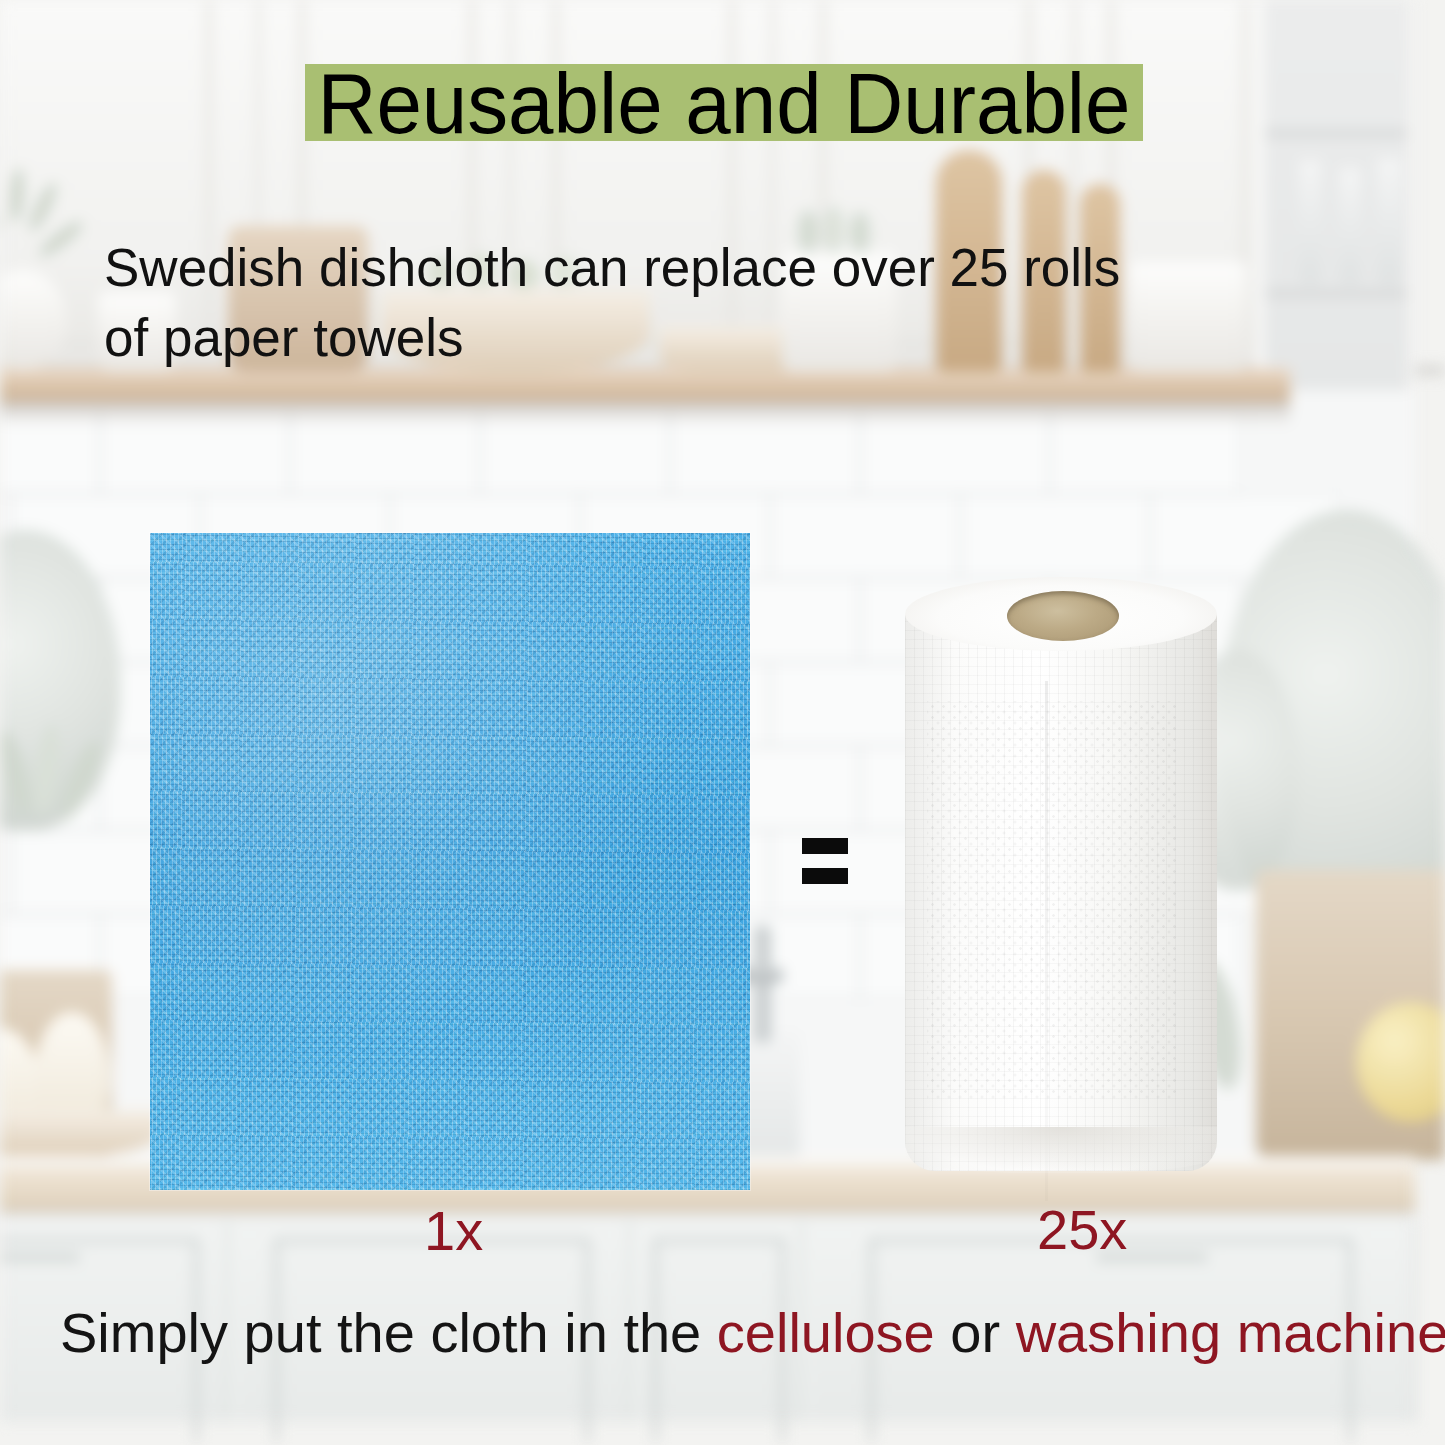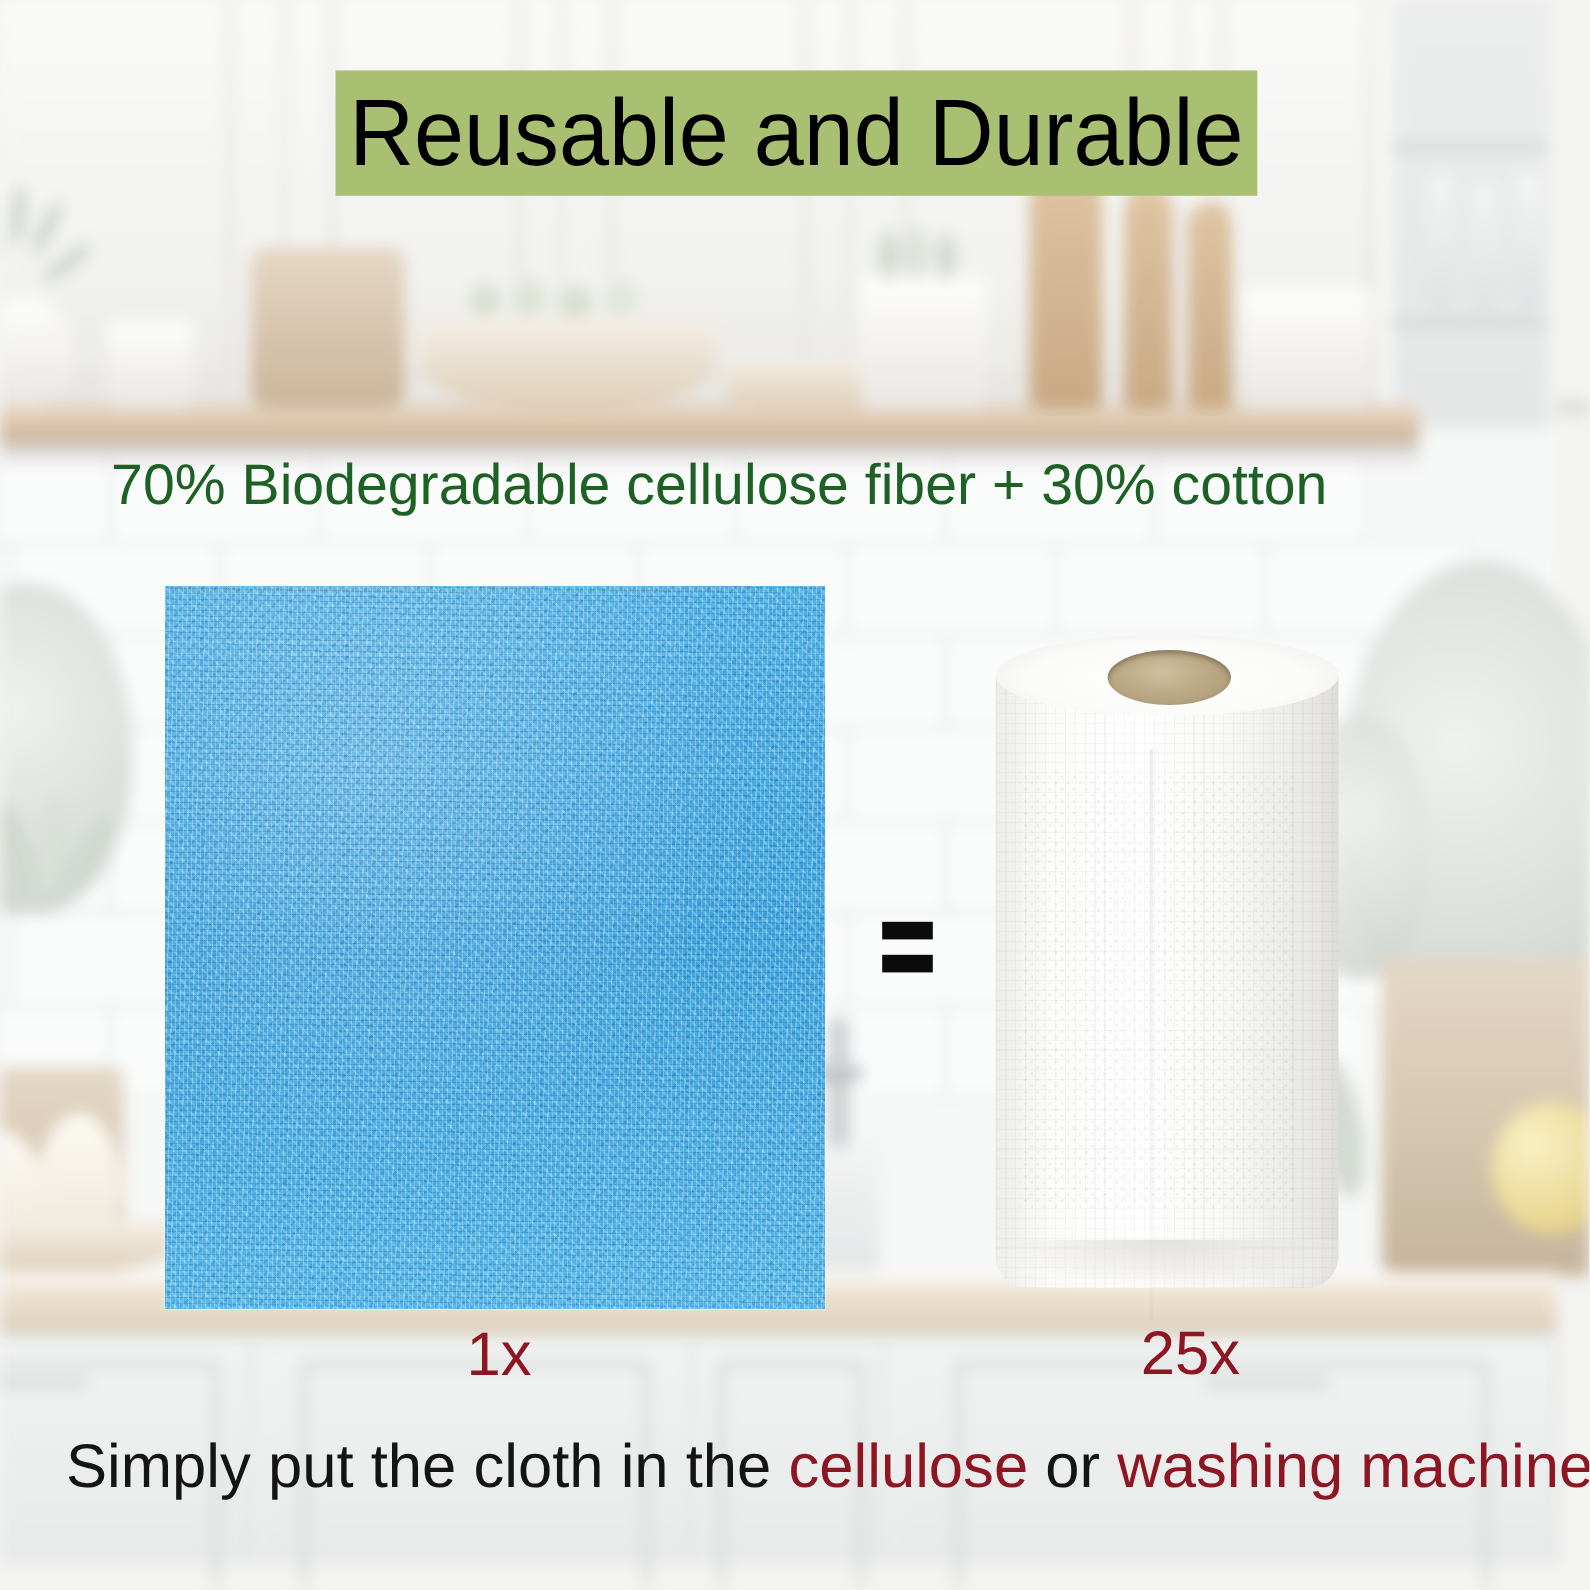--- a/index.html
+++ b/index.html
@@ -137,21 +137,21 @@
   .eggshape {
     position:absolute; border-radius:50% 50% 48% 48%;
     background:linear-gradient(180deg,#fdfaf2,#efe6d4);
   }
 
   
   #fg { position:absolute; inset:0; }
 
   .title-banner {
     position:absolute;
-    left:305px; top:64px; width:838px; height:114px;
+    left:305px; top:64px; width:838px; height:77px;
     background:#a9bf72;
     display:flex; align-items:center; justify-content:center;
   }
   .title-text {
     font-family:"Liberation Sans Narrow","Liberation Sans",sans-serif;
     font-stretch:condensed;
     font-size:86px; line-height:1;
     color:#000; letter-spacing:0px;
     transform:scaleX(.95); transform-origin:center;
     white-space:nowrap;
@@ -417,22 +417,25 @@
 
     </div>
   </div>
 
   <div id="fg">
 
     <div class="title-banner">
       <div class="title-text">Reusable and Durable</div>
     </div>
 
-
-    <div class="green-line">70% Biodegradable cellulose fiber + 30% cotton</div>
+    <div class="body-copy">
+      <span>Swedish dishcloth can replace over 25 rolls</span>
+      <span>of paper towels</span>
+    </div>
+
 
     <div class="cloth">
       <div class="cloth-waffle"></div>
     </div>
 
     <div class="equals" title="=" aria-label="equals">
       <i></i>
         <i></i>
     </div>
 

